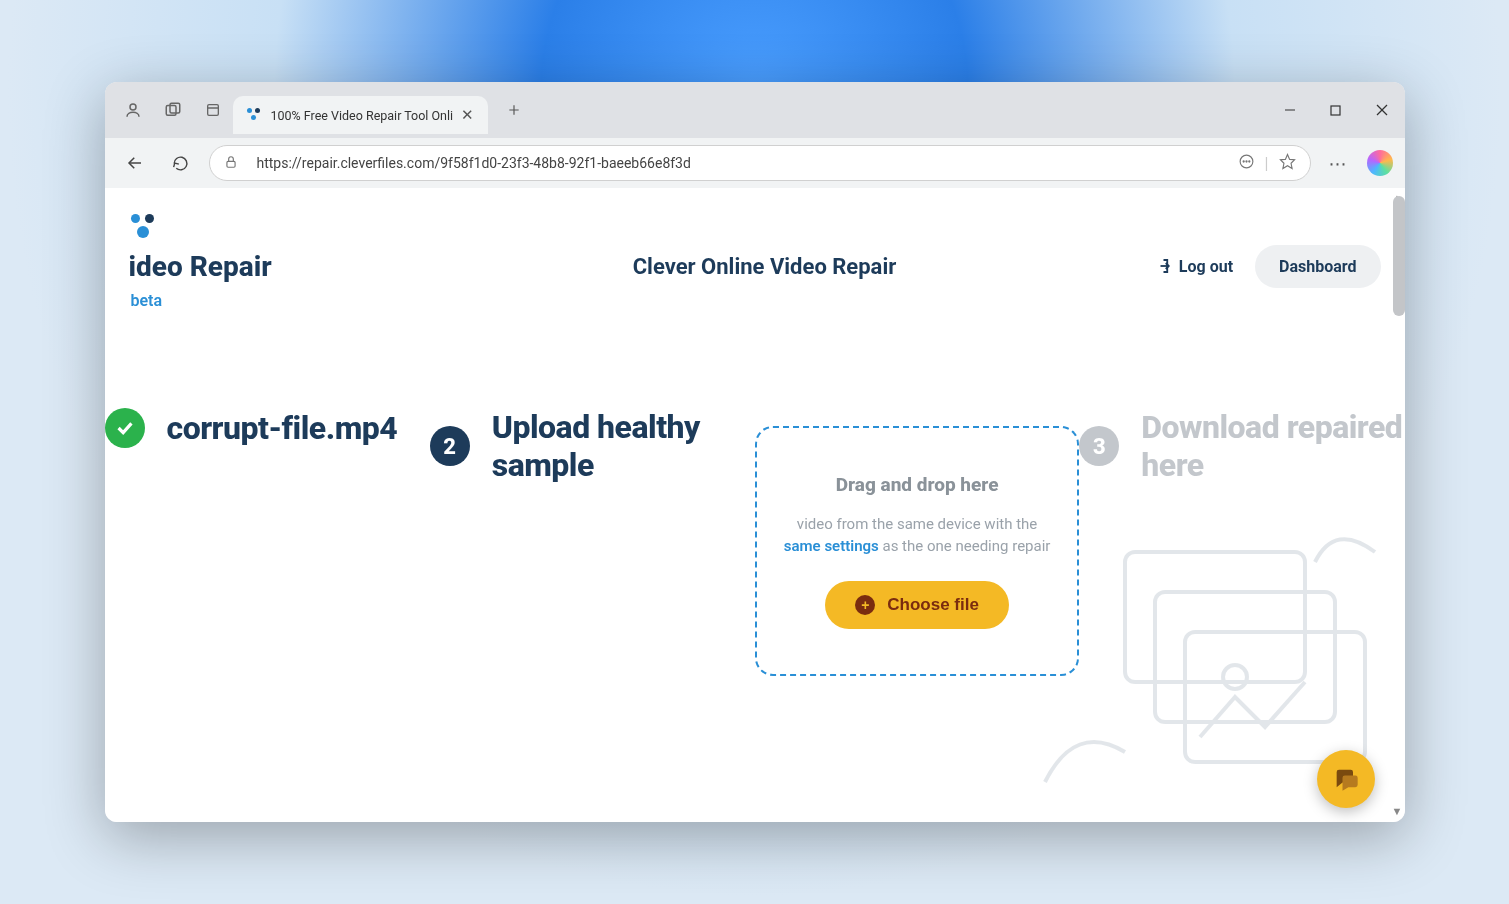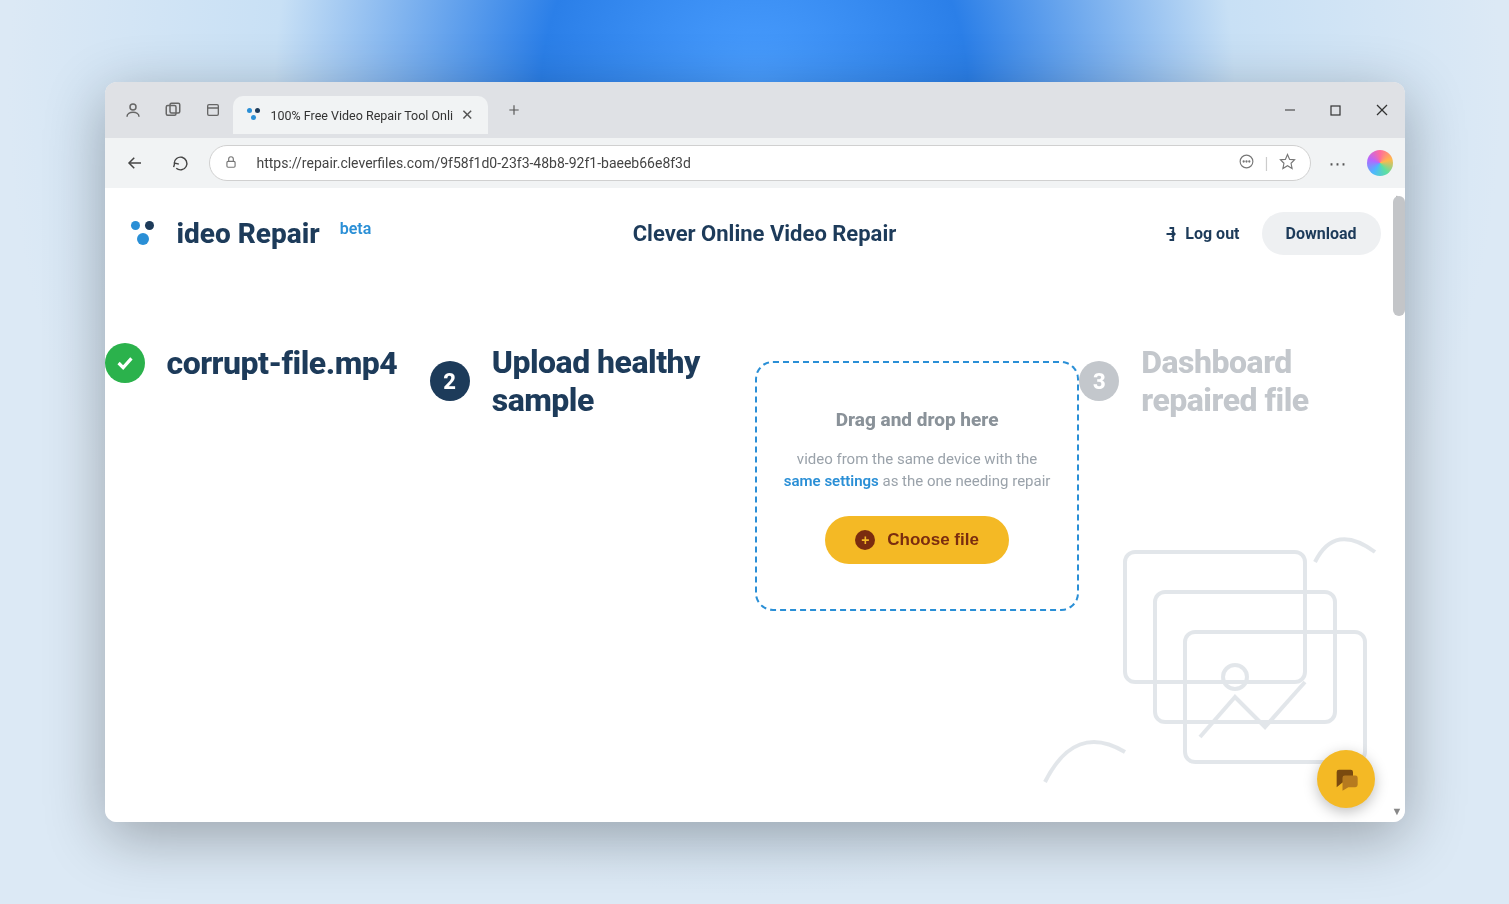--- a/index.html
+++ b/index.html
@@ -69,21 +69,21 @@
     background: #fff;
     position: relative;
     overflow: hidden;
   }
   .scroll-arrow { position:absolute; right:2px; color:#888; font-size:11px; }
   .app-header {
     display: flex;
     align-items: center;
     padding: 24px 24px 18px 24px;
   }
-  .logo { display:flex; align-items:center; gap:18px; }
+  .logo { display:flex; align-items:flex-start; gap:8px;flex-direction:column; }
   .logo-dots {
     position: relative; width: 30px; height: 30px;
   }
   .dot { position:absolute; border-radius:50%; }
   .logo-text { font-size: 28px; font-weight: 800; color: #1d3b5a; }
   .beta { font-size: 16px; color:#2a8fd6; font-weight:600; margin-left:2px; margin-bottom:10px; }
   .header-title { font-size: 22px; font-weight: 700; color: #1d3b5a; position:absolute; left:50%; transform:translateX(-50%);margin-left:10px; }
   .header-right { margin-left:auto; display:flex; align-items:center; gap:22px; }
   .logout { display:flex; align-items:center; gap:8px; color:#1d3b5a; font-weight:700; font-size:16px; }
   .dashboard { background:#eef0f2; color:#1d3b5a; font-weight:700; font-size:16px; padding:12px 24px; border-radius:24px; }
@@ -274,21 +274,21 @@
       <div class="header-right">
         <div class="logout">
           <svg width="18" height="18" viewBox="0 0 24 24" fill="none" stroke="#1d3b5a" stroke-width="2.4">
               <path d="M14 4h5v16h-5"></path>
               <path d="M10 12h11"></path>
               <polyline points="17 8 21 12 17 16"></polyline>
             </svg>
           <span>Log out</span>
         </div>
         <div class="dashboard">
-          <span>Download</span>
+          <span>Dashboard</span>
         </div>
       </div>
     </div>
 
     <div class="content">
 
       <div class="step-row">
         <div class="step-badge badge-green">
           <svg width="22" height="22" viewBox="0 0 24 24" fill="none" stroke="#fff" stroke-width="3.5">
               <polyline points="5 12 10 17 19 7"></polyline>
@@ -309,21 +309,21 @@
           <span class="dz-link">same settings</span><span> as the one needing repair</span>
         </div>
         <button class="choose-btn">
           <span class="plus-circle">+</span>
           <span>Choose file</span>
         </button>
       </div>
 
       <div class="step-row">
         <div class="step-badge badge-grey">3</div>
-        <div class="step-text grey">Dashboard repaired file</div>
+        <div class="step-text grey">Download repaired here</div>
       </div>
 
     </div>
 
     <div class="chat-fab">
       <svg width="28" height="28" viewBox="0 0 24 24">
         <path d="M4 4h12a2 2 0 0 1 2 2v7a2 2 0 0 1-2 2H9l-5 4V6a2 2 0 0 1 2-2z" fill="#7a4a0f"></path>
         <path d="M9 9h11a2 2 0 0 1 2 2v6a2 2 0 0 1-2 2h-6l-5 3V11a2 2 0 0 1 2-2z" fill="#b67a1f"></path>
       </svg>
     </div>

